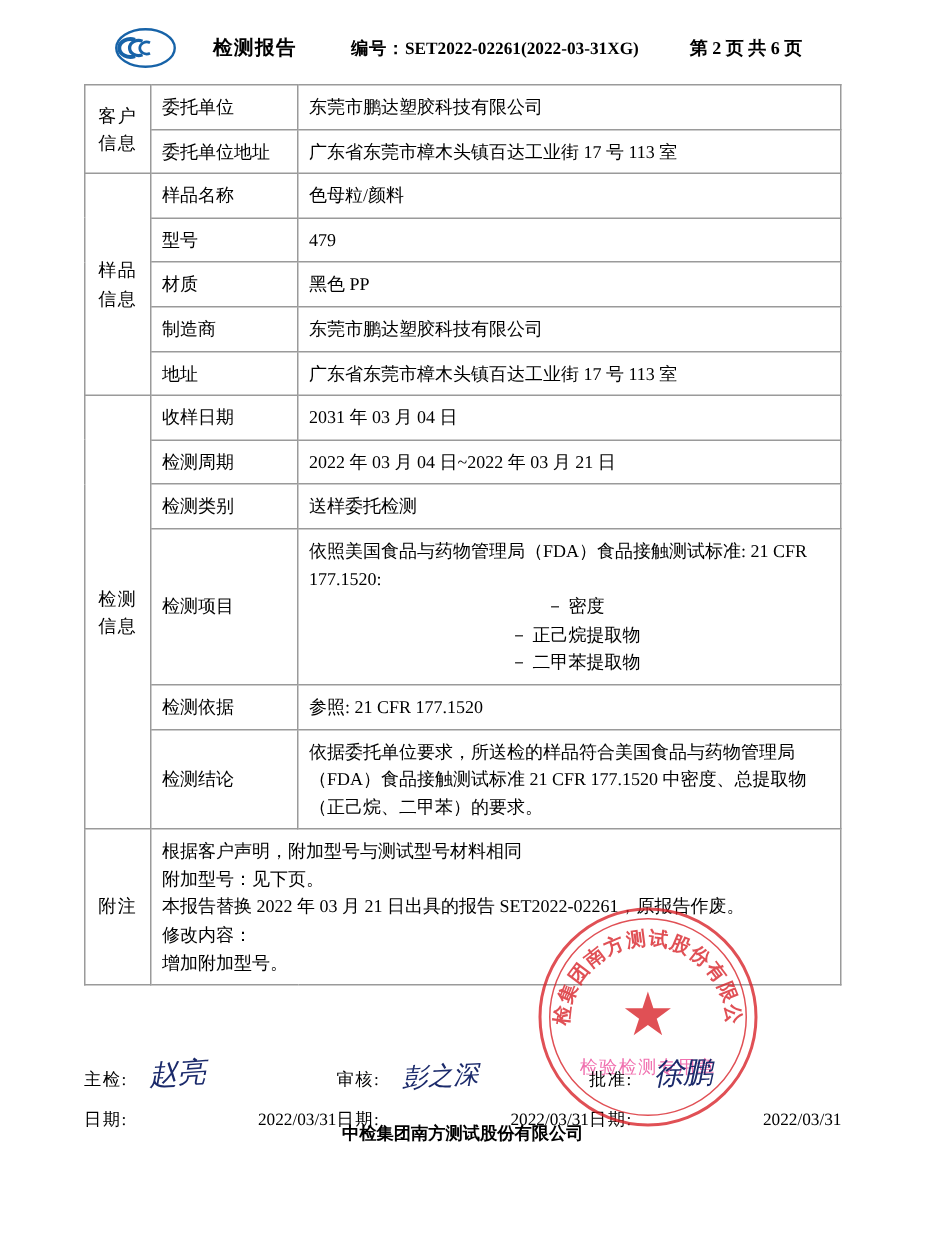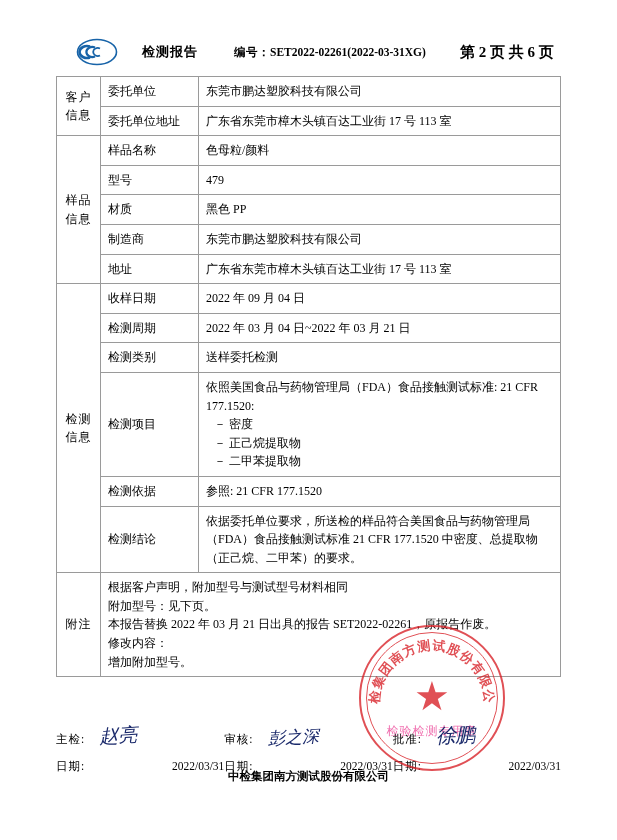--- a/index.html
+++ b/index.html
@@ -13,21 +13,20 @@
     font-family: "Liberation Serif", serif;
     color: #000;
     position: relative;
     overflow: hidden;
   }
   .page {
     position: relative;
     width: 617px;
     height: 780px;
     box-sizing: border-box;
-    margin-top: 20px;
   }
 
   
   .header {
     display: flex;
     align-items: center;
     padding: 18px 24px 10px 24px;
     box-sizing: border-box;
   }
   .logo {
@@ -44,21 +43,21 @@
   }
   .header-report-no {
     font-size: 11.5px;
     font-weight: bold;
     margin-left: 36px;
     white-space: nowrap;
     text-align: center;
   }
   .header-report-no .lbl { letter-spacing: 0.5px; }
   .header-page {
-    font-size: 15px;
+    font-size: 12px;
     font-weight: bold;
     margin-left: 34px;
     white-space: nowrap;
   }
 
   
   table.doc {
     border-collapse: collapse;
     width: 505px;
     margin: 0 auto;
@@ -80,21 +79,21 @@
   }
   td.side .two-line { display: block; }
   td.key {
     width: 98px;
     font-size: 11px;
     vertical-align: middle;
   }
   td.val {
     font-size: 11px;
   }
-  .indent-list { margin: 0; padding: 0; }
+  .indent-list { margin: 0; padding: 0; text-align: center; }
   .indent-list div { padding-left: 8px; }
 
   
   td.notes {
     font-size: 11px;
     line-height: 1.85;
     padding: 6px 8px;
   }
 
   
@@ -277,21 +276,21 @@
       <td class="key">地址</td>
       <td class="val">广东省东莞市樟木头镇百达工业街 17 号 113 室</td>
     </tr>
 
     <tr>
       <td class="side" rowspan="6">
         <span class="two-line">检测</span>
         <span class="two-line">信息</span>
       </td>
       <td class="key">收样日期</td>
-      <td class="val">2022 年 09 月 04 日</td>
+      <td class="val">2031 年 03 月 04 日</td>
     </tr>
     <tr>
       <td class="key">检测周期</td>
       <td class="val">2022 年 03 月 04 日~2022 年 03 月 21 日</td>
     </tr>
     <tr>
       <td class="key">检测类别</td>
       <td class="val">送样委托检测</td>
     </tr>
     <tr>

